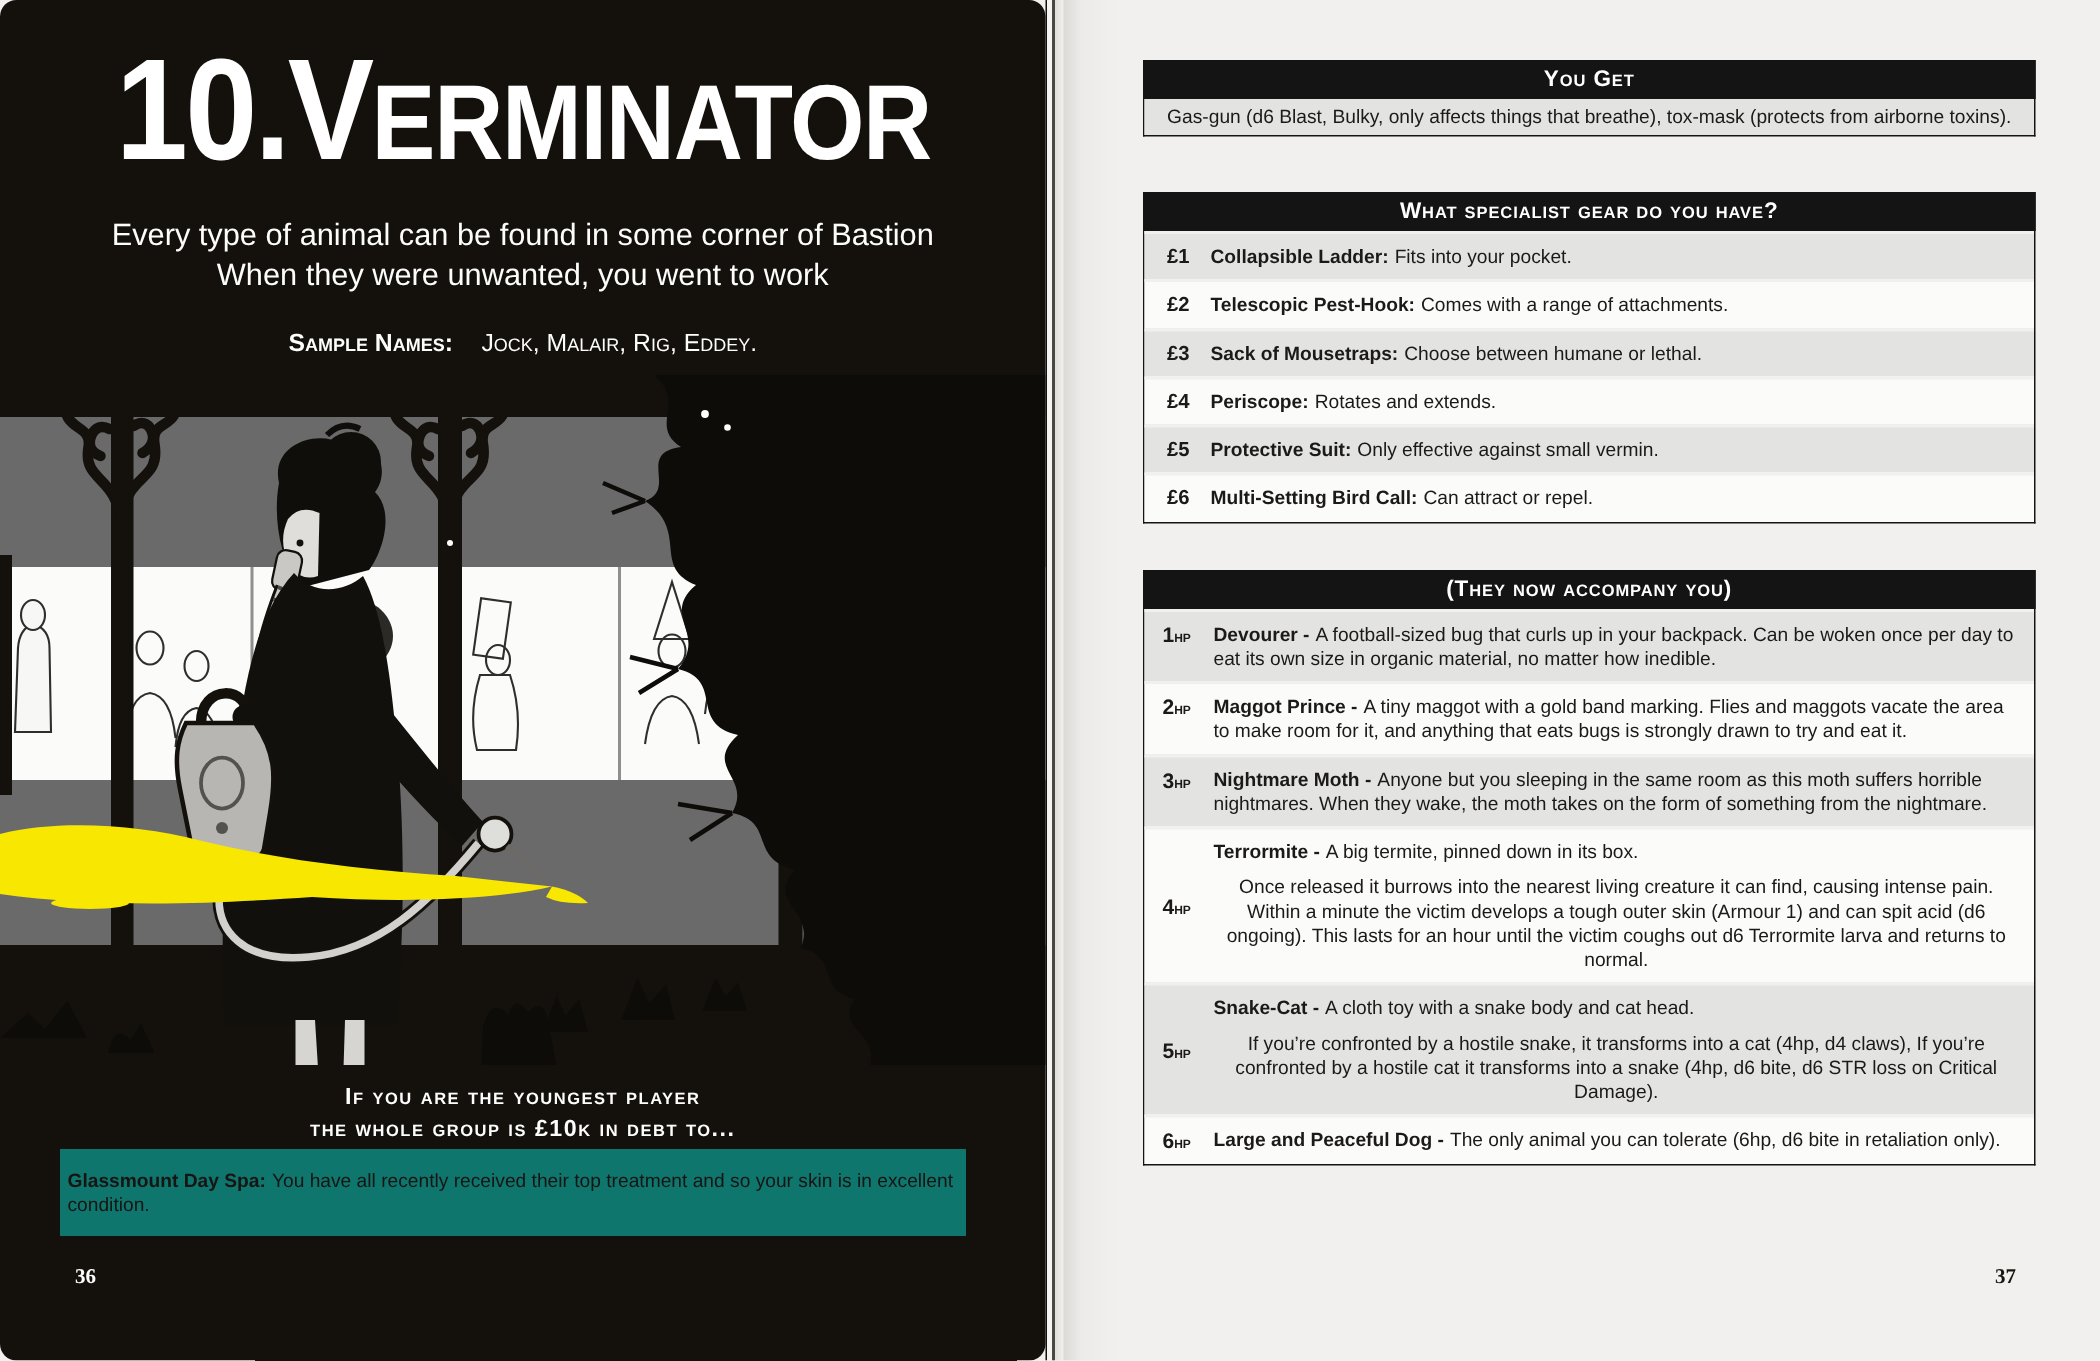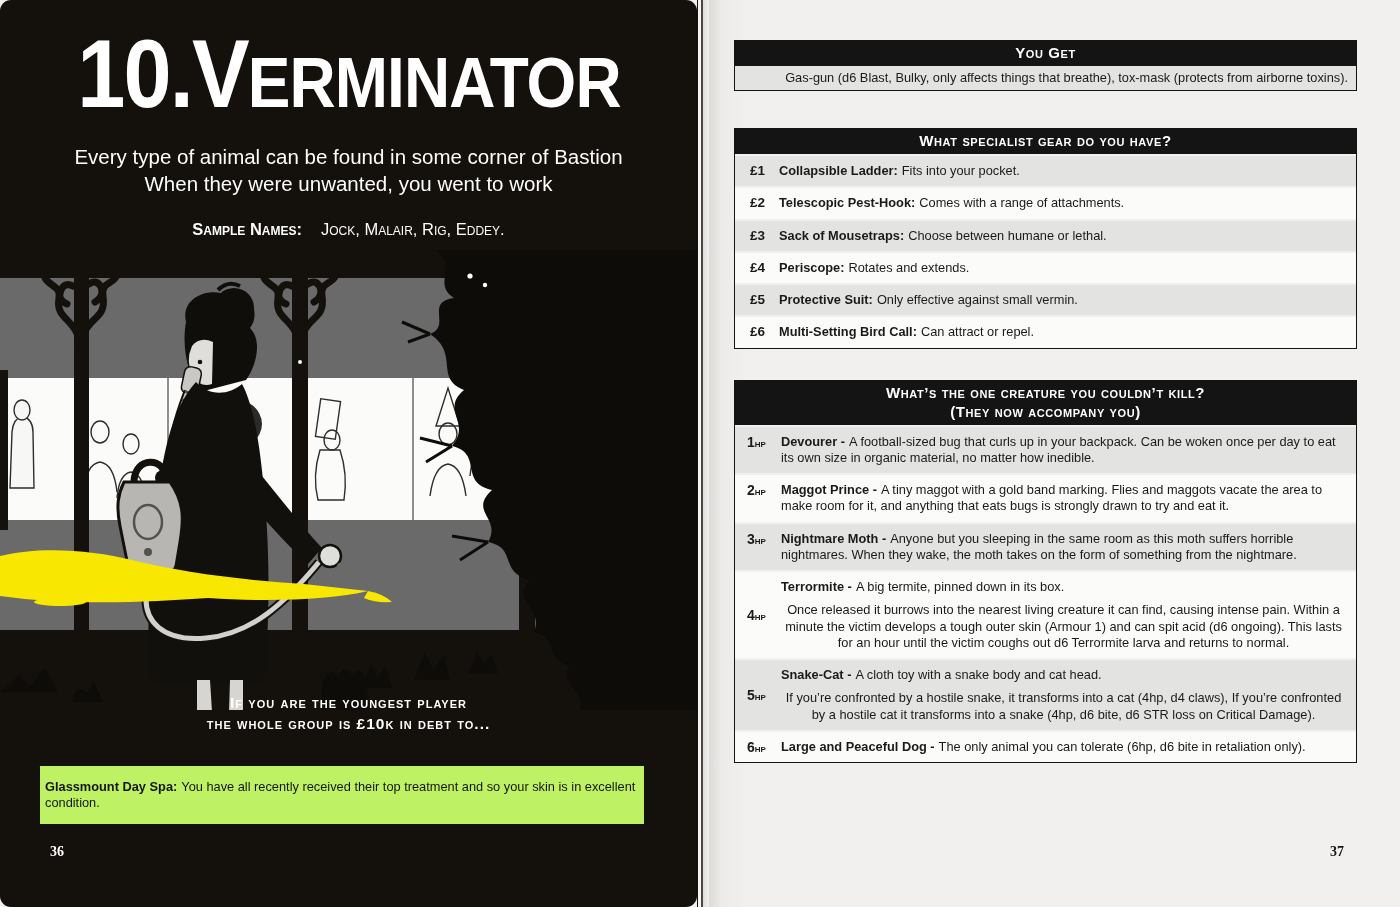--- a/index.html
+++ b/index.html
@@ -28,51 +28,51 @@
     position:absolute;top:143px;left:0;width:100%;text-align:center;
     font-size:20.5px;line-height:27px;font-weight:400;color:#fdfdfc;
   }
   .sample-names{
     position:absolute;top:220px;left:0;width:100%;text-align:center;
     font-variant:small-caps;font-size:16.5px;color:#fdfdfc;
   }
   .sample-names .lbl{font-weight:bold;margin-right:19px;}
   .illu{position:absolute;top:250px;left:0;}
   .debt{
-    position:absolute;top:692px;left:0;width:100%;text-align:center;
+    position:absolute;top:721px;left:0;width:100%;text-align:center;
     font-variant:small-caps;font-weight:bold;font-size:15.5px;line-height:21px;letter-spacing:1px;
     color:#fdfdfc;
   }
   .creditor-box{
     position:absolute;top:766px;left:40px;width:604px;box-sizing:border-box;
-    background:#bef264;color:#161513;text-align:left;
+    background:#0f766e;color:#161513;text-align:left;
     font-size:12.8px;line-height:1.25;padding:13px 5px;
   }
   .creditor-box .lbl{font-weight:bold;margin-right:4px;}
   .pageno{position:absolute;bottom:47px;font-family:"Liberation Serif",serif;font-weight:bold;font-size:14px;}
   .pageno-left{left:50px;color:#fdfdfc;}
   .pageno-right{right:56px;color:#17160f;}
   
   .page-right{
     position:relative;flex:1;height:907px;color:#1b1a18;
     background:linear-gradient(to right,#dbdad7 0,#ecebe9 12px,#f1f0ee 38px);
   }
-  .rp-content{padding:40px 43px 0 25px;}
+  .rp-content{padding:40px 43px 0 53px;}
   .tbl{border:1px solid #141414;border-top:none;}
   .tbl-hd{
     background:#141414;color:#fff;text-align:center;
     font-variant:small-caps;font-weight:bold;font-size:15px;letter-spacing:.6px;
     padding:3px 0 4px 0;line-height:19px;
     border-left:1px solid #141414;border-right:1px solid #141414;margin:0 -1px;
   }
   .tbl-row{display:flex;align-items:flex-start;padding:7px 0;border-top:2px solid #f1f0ee;}
   .tbl-row:first-of-type{border-top:none;}
   .row-a{background:#e3e3e1;}
   .row-b{background:#fbfbf9;}
-  .yg-body{background:#e3e3e1;text-align:right;font-size:12.8px;padding:4px 8px 5px 8px;}
+  .yg-body{background:#e3e3e1;text-align:center;font-size:12.8px;padding:4px 8px 5px 8px;}
   .price{flex:0 0 44px;padding-left:15px;font-weight:bold;font-size:13.5px;box-sizing:border-box;}
   .hpcell{flex:0 0 46px;padding-left:12px;font-weight:bold;font-size:14px;box-sizing:border-box;}
   .hp-suffix{font-variant:small-caps;font-size:11px;font-weight:bold;}
   .rowtext{flex:1;font-size:12.8px;line-height:1.27;padding-right:10px;}
   .rowtext .nm{font-weight:bold;margin-right:4px;}
   .rowtext p{margin:7px 0 0 0;text-align:center;}
   .mt-gear{margin-top:37px;}
   .mt-creature{margin-top:31px;}
 </style>
 </head>
@@ -253,21 +253,20 @@
         <div class="rowtext"><span class="nm">Protective Suit:</span><span>Only effective against small vermin.</span></div>
       </div>
       <div class="tbl-row row-b">
         <div class="price">£6</div>
         <div class="rowtext"><span class="nm">Multi-Setting Bird Call:</span><span>Can attract or repel.</span></div>
       </div>
     </div>
 
     <div class="tbl mt-creature">
       <div class="tbl-hd">
-        <div>What’s the one creature you couldn’t kill?</div>
         <div>(They now accompany you)</div>
       </div>
 
       <div class="tbl-row row-a">
         <div class="hpcell"><span>1</span><span class="hp-suffix">hp</span></div>
         <div class="rowtext"><span class="nm">Devourer -</span><span>A football-sized bug that curls up in your backpack. Can be woken once per day to eat its own size in organic material, no matter how inedible.</span></div>
       </div>
 
       <div class="tbl-row row-b">
         <div class="hpcell"><span>2</span><span class="hp-suffix">hp</span></div>

